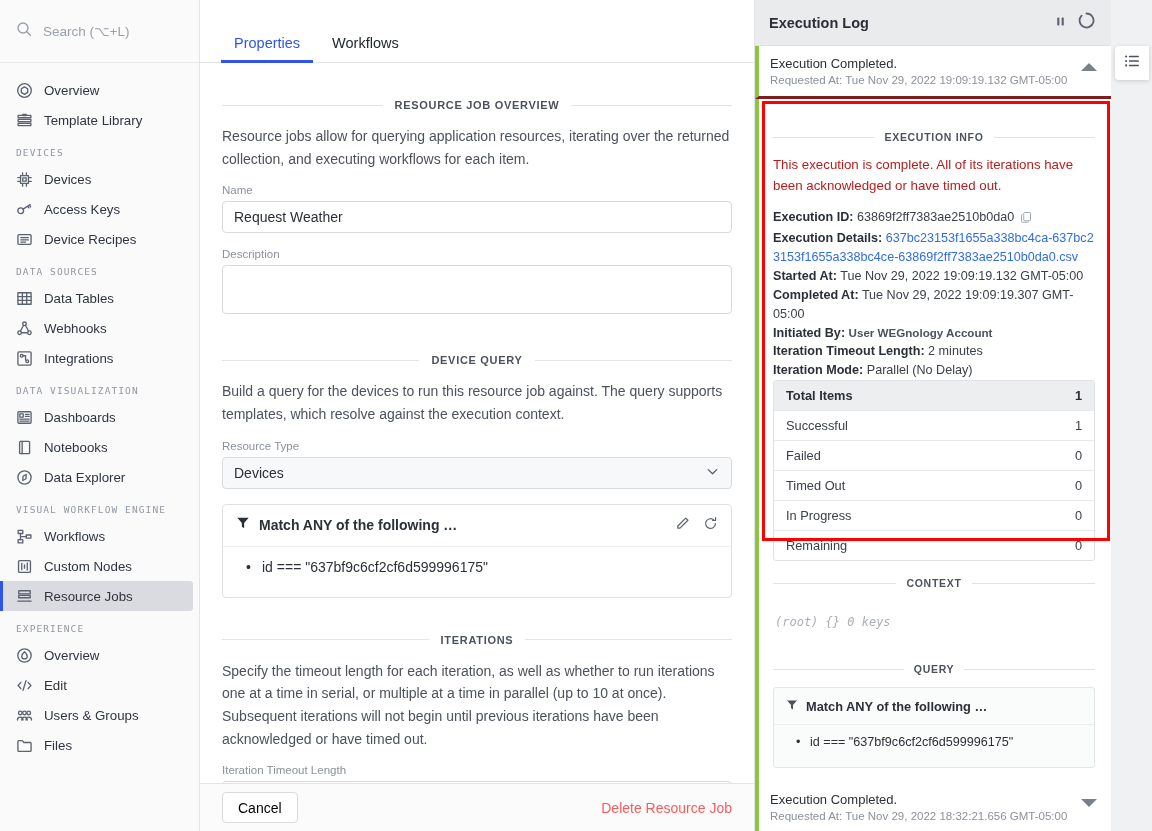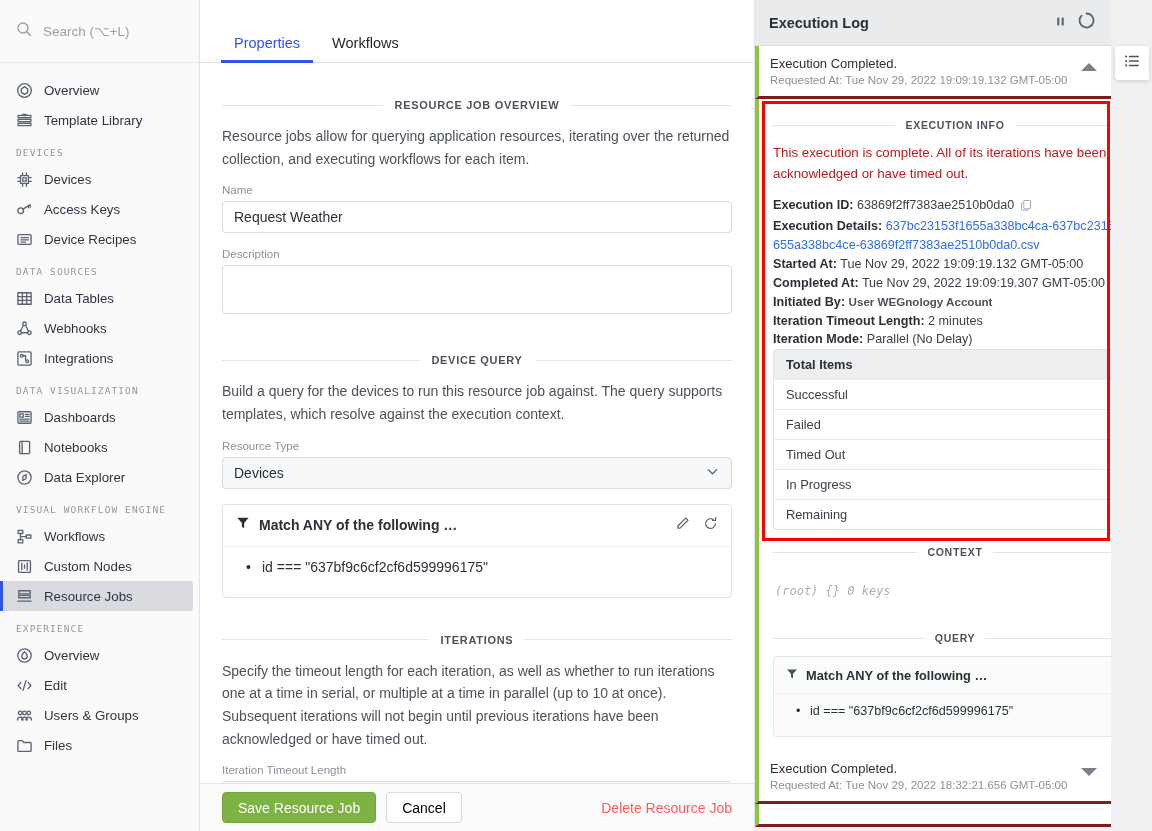--- a/index.html
+++ b/index.html
@@ -183,23 +183,23 @@
   .caret { width: 0; height: 0; margin-top: 7px; }
   .caret-up {
     border-left: 8px solid transparent; border-right: 8px solid transparent;
     border-bottom: 8px solid #7a8089;
   }
   .caret-down {
     border-left: 8px solid transparent; border-right: 8px solid transparent;
     border-top: 8px solid #7a8089;
   }
   .detail-body {
-    width: 398px; background: #fff;
+    width: 356px; background: #fff;
     border-left: 4px solid #8cc63f;
-    padding: 4px 16px 14px 14px;
+    padding: 16px 16px 14px 14px;
   }
   .rsec-divider { display: flex; align-items: center; gap: 10px; margin: 16px 0 12px 0; }
   .rsec-divider .line { flex: 1; height: 1px; background: #e0e2e5; }
   .rsec-divider .label { font-size: 10.5px; letter-spacing: 0.7px; color: #4c525c; font-weight: 600; }
   .rpara { font-size: 13.3px; line-height: 1.55; color: #b91c1c; margin-bottom: 12px; }
   .kv { font-size: 12.6px; line-height: 1.5; color: #3b4049; }
   .kv b { color: #2b3038; font-weight: 700; }
   .kv a { color: #2f6ce5; text-decoration: none; word-break: break-all; }
   .kv .small { font-size: 11.6px; font-weight: 600; color: #4c525c; }
   .copy-icon { display: inline-block; vertical-align: -2px; margin-left: 2px; }
@@ -513,21 +513,20 @@
           <span>
             <svg width="15" height="15" viewBox="0 0 16 16" fill="none" stroke="#5b6270" stroke-width="1.5">
               <polyline points="3.5,6 8,10.5 12.5,6" stroke-linecap="round" stroke-linejoin="round"></polyline>
             </svg>
           </span>
         </div>
       </div>
     </div>
 
     <div class="action-bar">
-      <button class="btn btn-save">Save Resource Job</button>
       <button class="btn btn-cancel">Cancel</button>
       <button class="btn-delete">Delete Resource Job</button>
     </div>
   </main>
 
   <section class="right">
     <div class="panel-gutter"></div>
 
     <div class="log-header">
       <span class="title">Execution Log</span>

